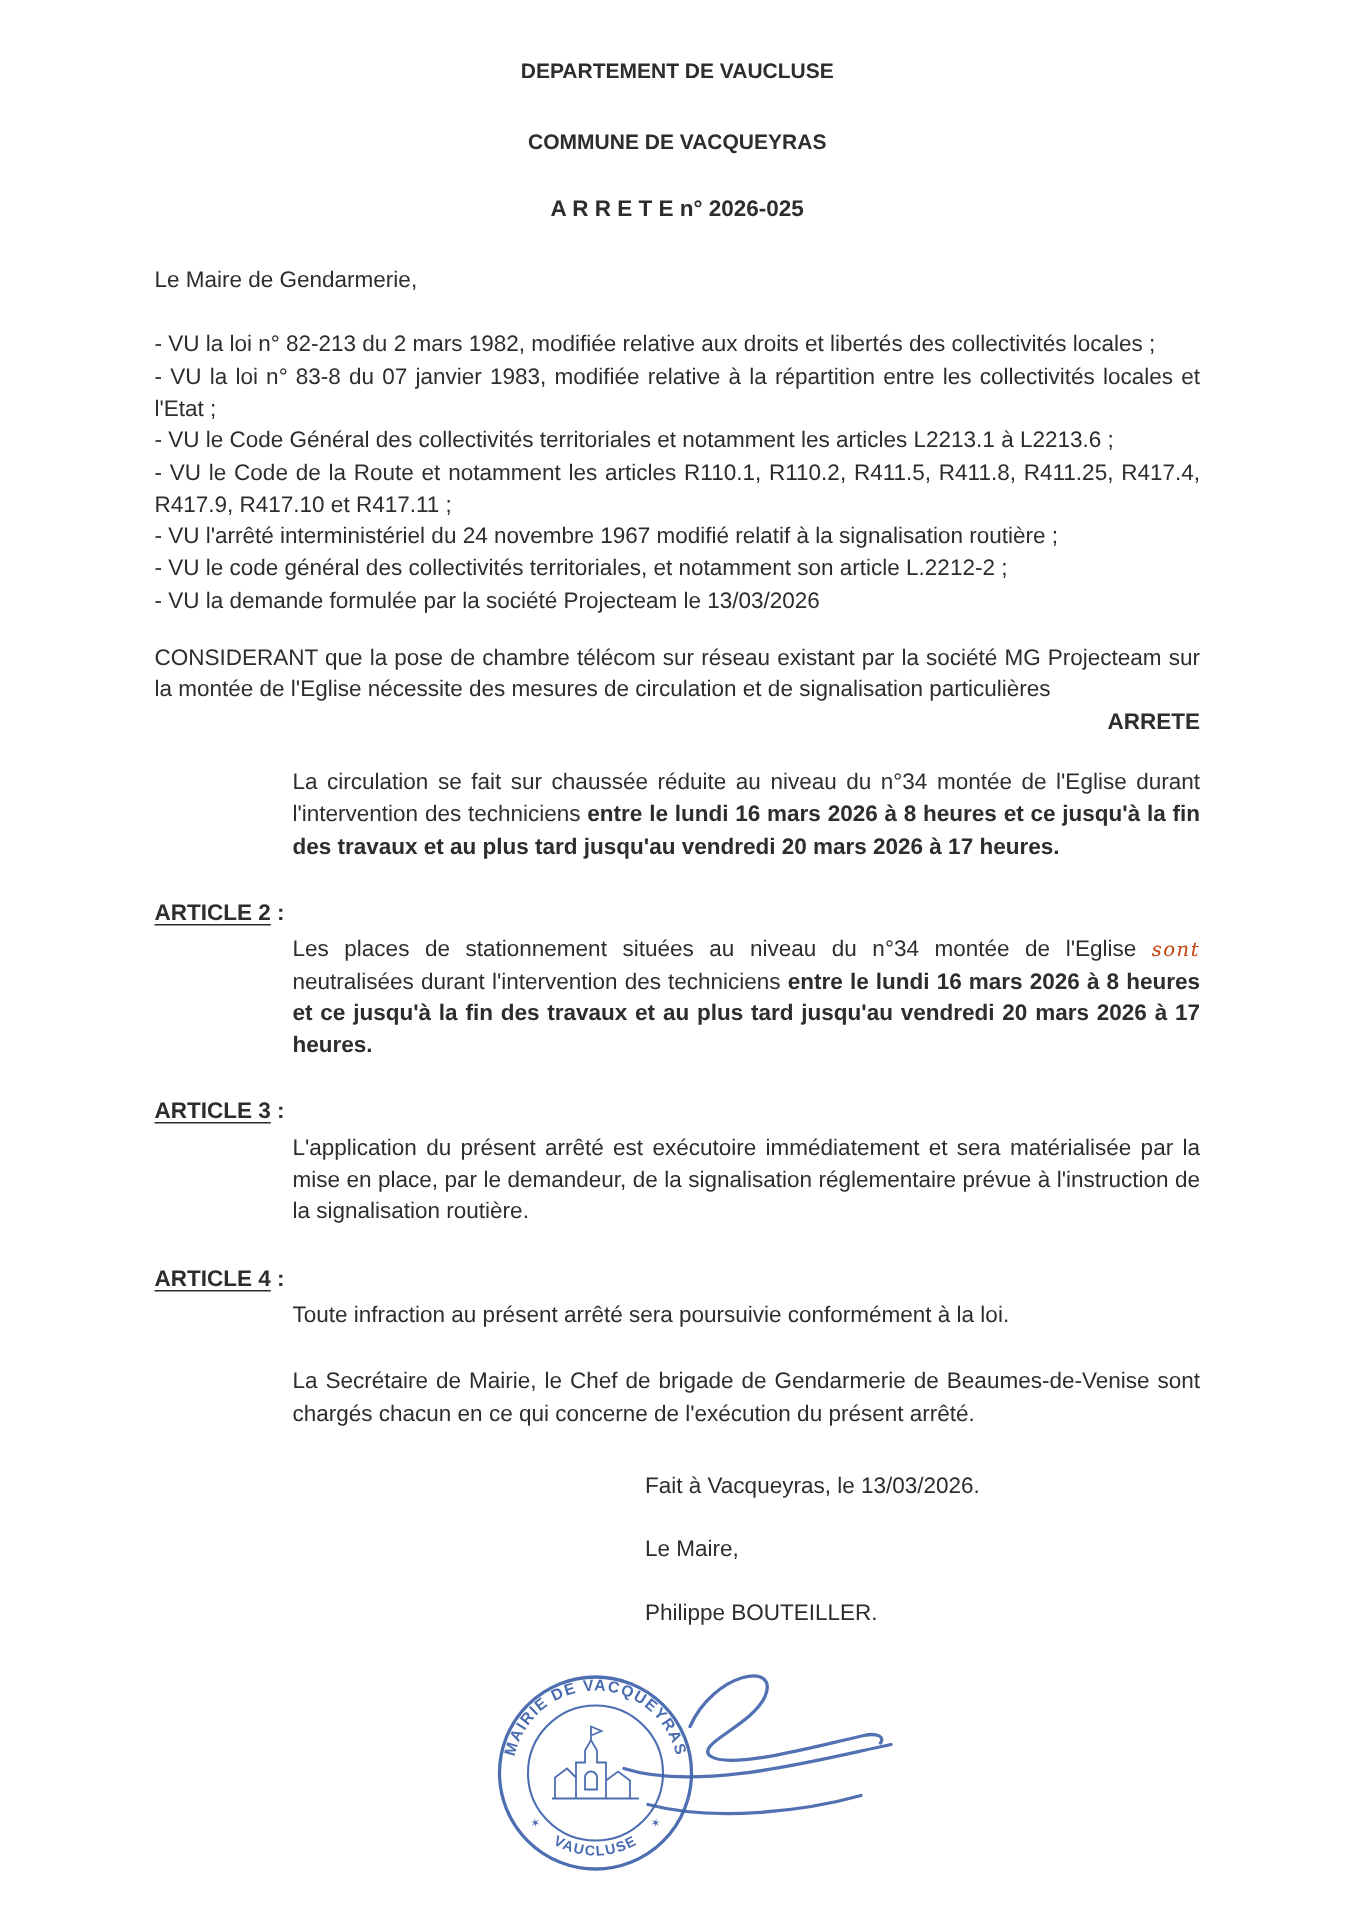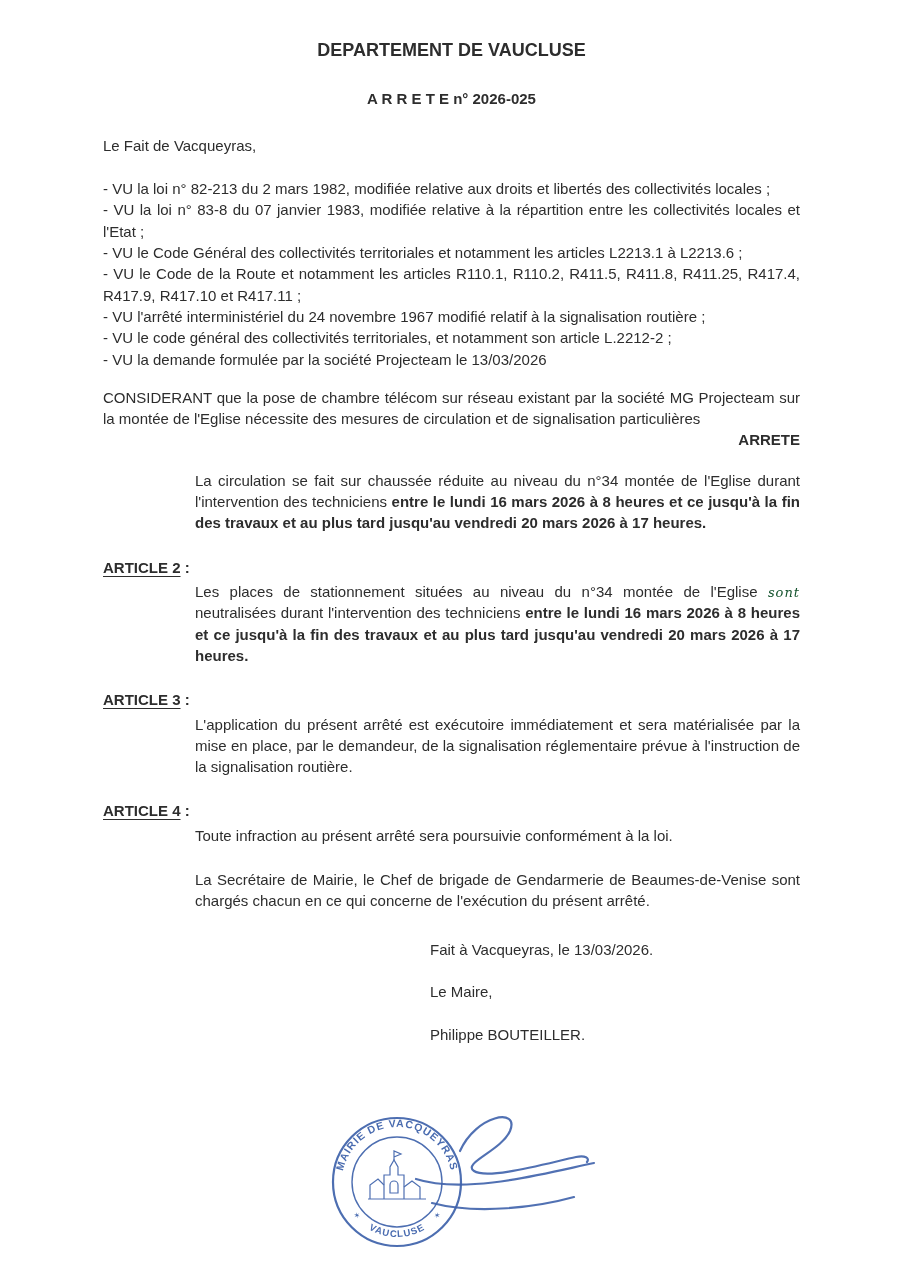--- a/index.html
+++ b/index.html
@@ -11,21 +11,21 @@
     background: #ffffff;
     font-family: "Liberation Sans", sans-serif;
     color: #2d2d2d;
     font-size: 15px;
     line-height: 1.42;
     overflow: hidden;
   }
   .content { padding: 38px 100px 0 103px; }
 
   .h-line { text-align: center; font-weight: bold; }
-  .h-sm { font-size: 18px; }
+  .h-sm { font-size: 14px; }
   .mt27 { margin-top: 27px; }
   .mt24 { margin-top: 24px; }
   .mt26 { margin-top: 26px; }
 
   .intro { margin-top: 26px; }
 
   .vu-block { margin-top: 22px; }
   .just { text-align: justify; }
 
   .considerant { margin-top: 17px; }
@@ -35,21 +35,21 @@
   .article { margin-top: 19px; }
   .article-heading { font-weight: bold; font-size: 15px; }
   .article-heading .u { text-decoration: underline; text-underline-offset: 3px; }
   .article-body { margin-left: 92px; margin-top: 3px; }
   .article-body b { font-weight: bold; }
   .art-gap { margin-top: 23px; }
 
   .hand {
     font-family: "DejaVu Serif", serif;
     font-style: italic;
-    color: #14532d;
+    color: #c2410c;
     font-size: 13px;
     letter-spacing: 1px;
   }
 
   .closing { margin-left: 327px; }
   .place-date { margin-top: 27px; }
   .sig-title { margin-top: 21px; }
   .sig-name { margin-top: 22px; }
 
   .stamp-wrap {
@@ -71,24 +71,25 @@
   .stamp-text { letter-spacing: 1px; font-family: "Liberation Sans", sans-serif; font-weight: bold; }
 </style>
 </head>
 <body>
 
 <div class="page">
   <div class="content">
 
     <div class="doc-header">
       <div class="h-line h-sm">DEPARTEMENT DE VAUCLUSE</div>
+      <div class="h-line h-sm mt27">COMMUNE DE VACQUEYRAS</div>
       <div class="h-line mt24">A R R E T E n° 2026-025</div>
     </div>
 
-    <p class="intro">Le Fait de Vacqueyras,</p>
+    <p class="intro">Le Maire de Gendarmerie,</p>
 
     <div class="vu-block">
       <p class="just">- VU la loi n° 82-213 du 2 mars 1982, modifiée relative aux droits et libertés des collectivités locales ;</p>
       <p class="just">- VU la loi n° 83-8 du 07 janvier 1983, modifiée relative à la répartition entre les collectivités locales et l'Etat ;</p>
       <p class="just">- VU le Code Général des collectivités territoriales et notamment les articles L2213.1 à L2213.6 ;</p>
       <p class="just">- VU le Code de la Route et notamment les articles R110.1, R110.2, R411.5, R411.8, R411.25, R417.4, R417.9, R417.10 et R417.11 ;</p>
       <p class="just">- VU l'arrêté interministériel du 24 novembre 1967 modifié relatif à la signalisation routière ;</p>
       <p class="just">- VU le code général des collectivités territoriales, et notamment son article L.2212-2 ;</p>
       <p class="just">- VU la demande formulée par la société Projecteam le 13/03/2026</p>
     </div>

